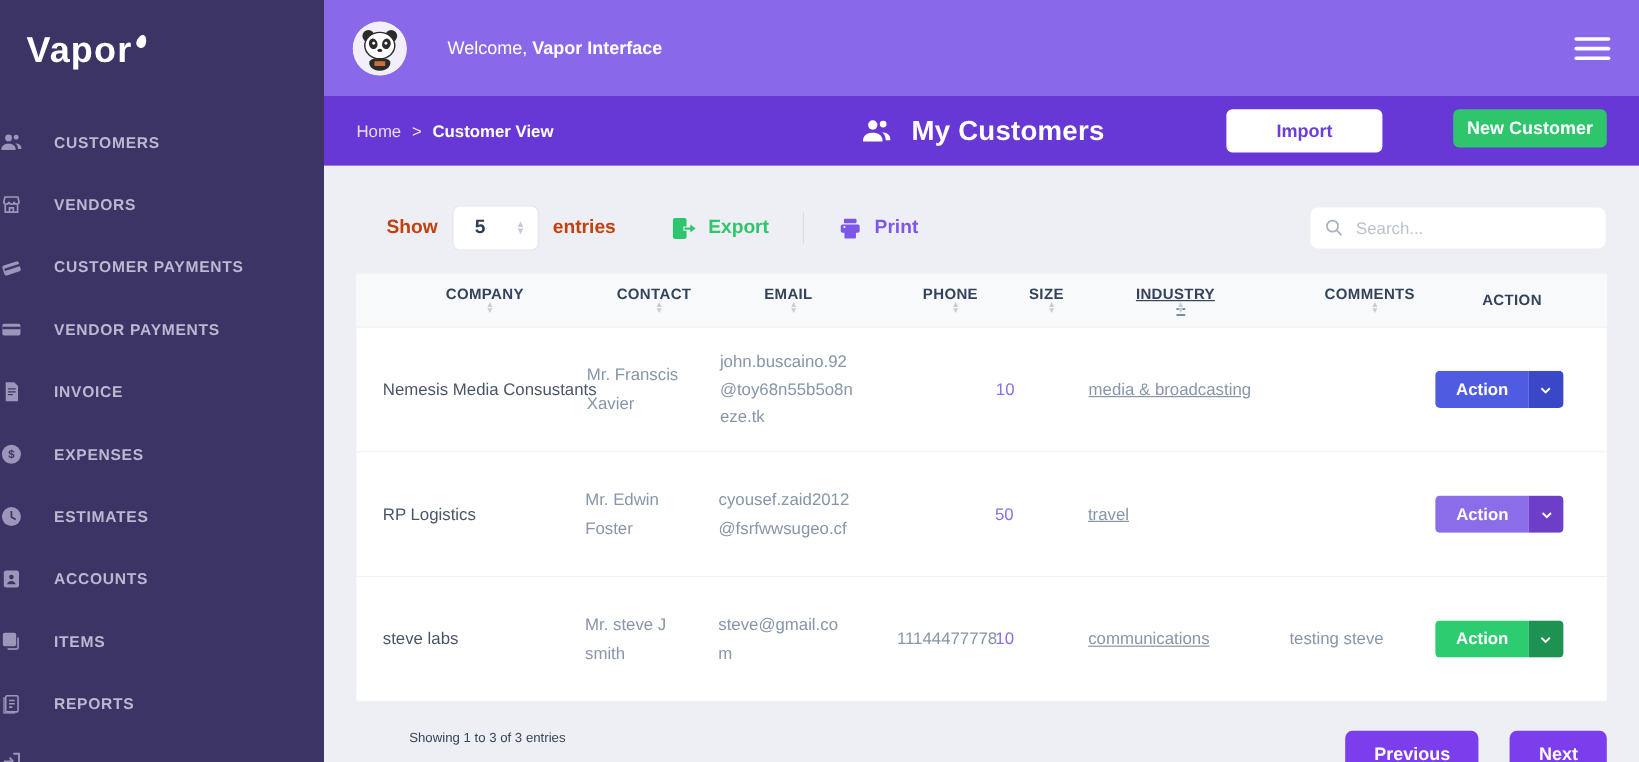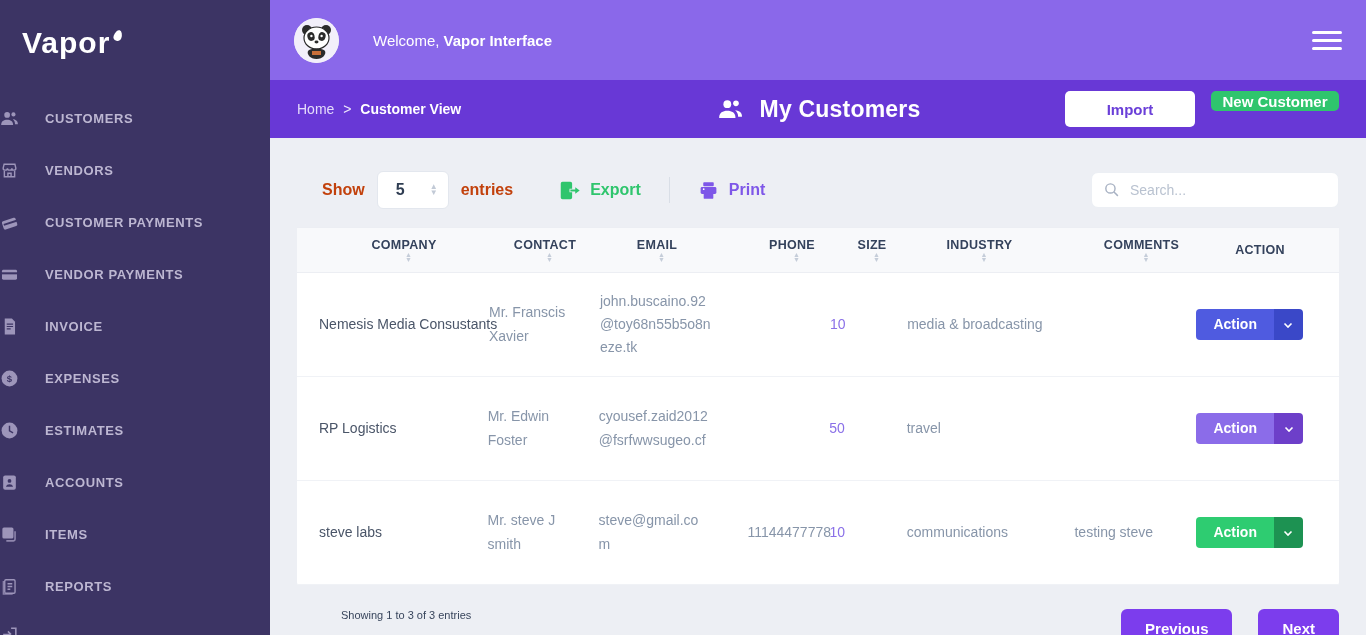--- a/index.html
+++ b/index.html
@@ -28,23 +28,23 @@
 
   .subheader { height:58px; background:#6838d6; display:flex; align-items:center; padding:0 27px; position:relative; }
   .breadcrumb { color:#efeafd; font-size:14px; }
   .breadcrumb .crumb-home { color:#e4dbfb; cursor:pointer; }
   .breadcrumb .sep { margin:0 5px; }
   .breadcrumb .current { font-weight:700; color:#ffffff; }
   .page-title-wrap { position:absolute; left:50%; transform:translateX(-50%); display:flex; align-items:center; color:#fff; }
   .page-title-wrap svg { width:30px; height:26px; margin-right:14px; }
   .page-title { font-size:23px; font-weight:600; letter-spacing:.2px; }
   .subheader-actions { margin-left:auto; display:flex; gap:16px; }
-  .btn { border:none; border-radius:5px; font-size:15px; font-weight:700; cursor:pointer; font-family:inherit; }
+  .btn { border:none; border-radius:5px; font-size:15px; font-weight:700; cursor:pointer; font-family:inherit;margin-left:43px; }
   .btn-import { background:#ffffff; color:#6a3fd8; width:130px; height:36px; }
-  .btn-new-customer { background:#2fc56d; color:#ffffff; width:128px; height:20px; }
+  .btn-new-customer { background:#2fc56d; color:#ffffff; width:128px; height:32px; }
 
   
   .content { padding:33px 27px 0 27px; }
   .toolbar { display:flex; align-items:center; padding:0 0 18px 25px; }
   .toolbar .t-label { font-size:16px; color:#c2410c; font-weight:600; }
   .entries-box { width:72px; height:38px; background:#fff; border:1px solid #e3e7ee; border-radius:6px; margin:0 12px; display:flex; align-items:center; padding:0 10px 0 18px; cursor:pointer; }
   .entries-box .val { font-size:16px; color:#2f3d52; font-weight:600; flex:1; }
   .spin { display:flex; flex-direction:column; font-size:8px; color:#c2cad6; line-height:.8; }
   .tool-link { display:flex; align-items:center; font-size:16px; font-weight:600; cursor:pointer; }
   .tool-export { color:#2fc56d; margin-left:46px; }
@@ -57,21 +57,21 @@
   .search-wrap svg { position:absolute; left:12px; top:9px; width:17px; height:17px; color:#a7b1c2; }
 
   
   .card { background:#ffffff; border-radius:3px; }
   .thead { display:flex; align-items:center; height:46px; background:#f8f9fb; border-top:1px solid #eceef3; border-bottom:1px solid #eceef3; padding:0 22px; }
   .th { display:flex; align-items:center; font-size:12.5px; font-weight:700; color:#34425c; letter-spacing:.3px;flex-direction:column; }
   .sort { display:flex; flex-direction:column; margin-left:9px; font-size:7px; color:#c5cdd9; line-height:.75; }
   .trow { display:flex; align-items:center; min-height:104px; padding:0 22px; border-bottom:1px solid #f0f2f6; }
   .td { font-size:14px; color:#8795a9; line-height:1.65; padding-right:14px; }
   .col-company { width:170px; } .col-contact { width:112px; } .col-email { width:150px; padding-right:38px; word-break:break-all; }
-  .col-phone { width:82px; } .col-size { width:78px; } .col-industry { width:169px; padding-right:32px; }
+  .col-phone { width:82px; } .col-size { width:78px; } .col-industry { width:169px; padding-right:32px;text-decoration:underline; }
   .col-comments { width:123px; } .col-action { flex:1; }
   .td.col-company { color:#4a5568; white-space:nowrap; overflow:visible; }
   .td.col-size { color:#8a70e8; cursor:pointer; }
 
   .split-btn { display:inline-flex; height:31px; border-radius:4px; overflow:hidden; cursor:pointer; }
   .split-btn .main-seg { display:flex; align-items:center; padding:0 17px; color:#fff; font-size:14px; font-weight:700; }
   .split-btn .caret-seg { width:29px; display:flex; align-items:center; justify-content:center; }
   .split-btn .caret-seg svg { width:12px; height:12px; color:#fff; }
   .variant-blue .main-seg { background:#4f5be0; } .variant-blue .caret-seg { background:#3a48c8; }
   .variant-purple .main-seg { background:#8b6ce9; } .variant-purple .caret-seg { background:#6d3fc9; }

